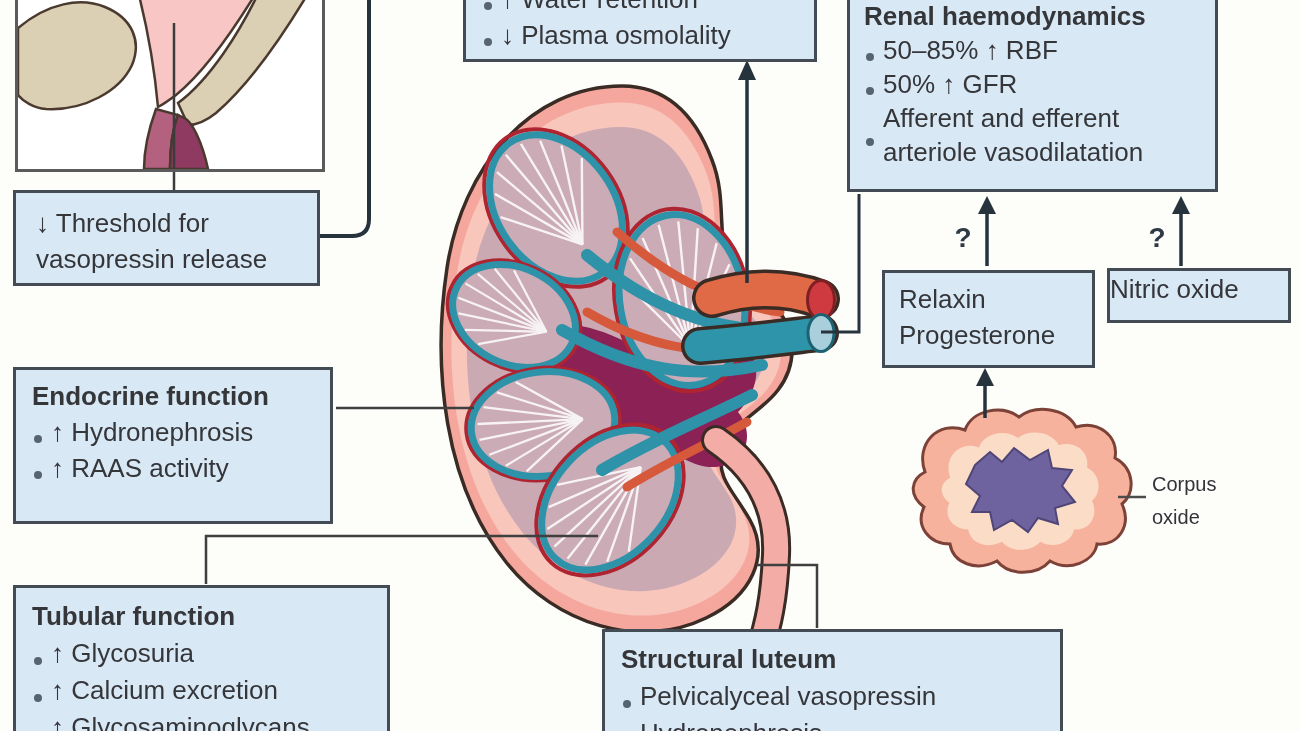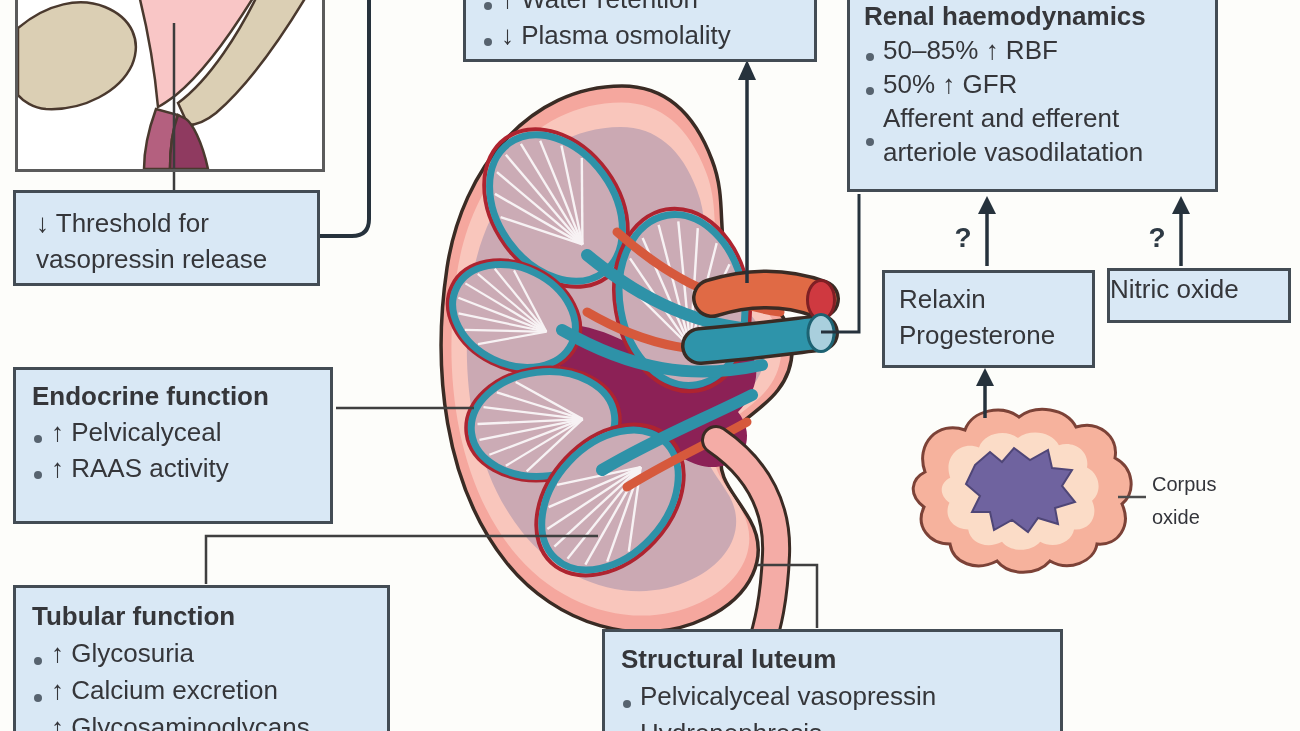--- a/index.html
+++ b/index.html
@@ -284,21 +284,21 @@
 </div>
 
 <div class="box" id="box-nitric">
   <span>Nitric oxide</span>
 </div>
 
 <div class="box" id="box-endocrine">
   <div class="title">Endocrine function</div>
   <div class="b-line">
     <span class="dot"></span>
-    <span>↑ Pelvicalyceal</span>
+    <span>↑ Hydronephrosis</span>
   </div>
   <div class="b-line">
     <span class="dot"></span>
     <span>↑ RAAS activity</span>
   </div>
 </div>
 
 <div class="box lh37" id="box-tubular">
   <div class="title">Tubular function</div>
   <div class="b-line">

